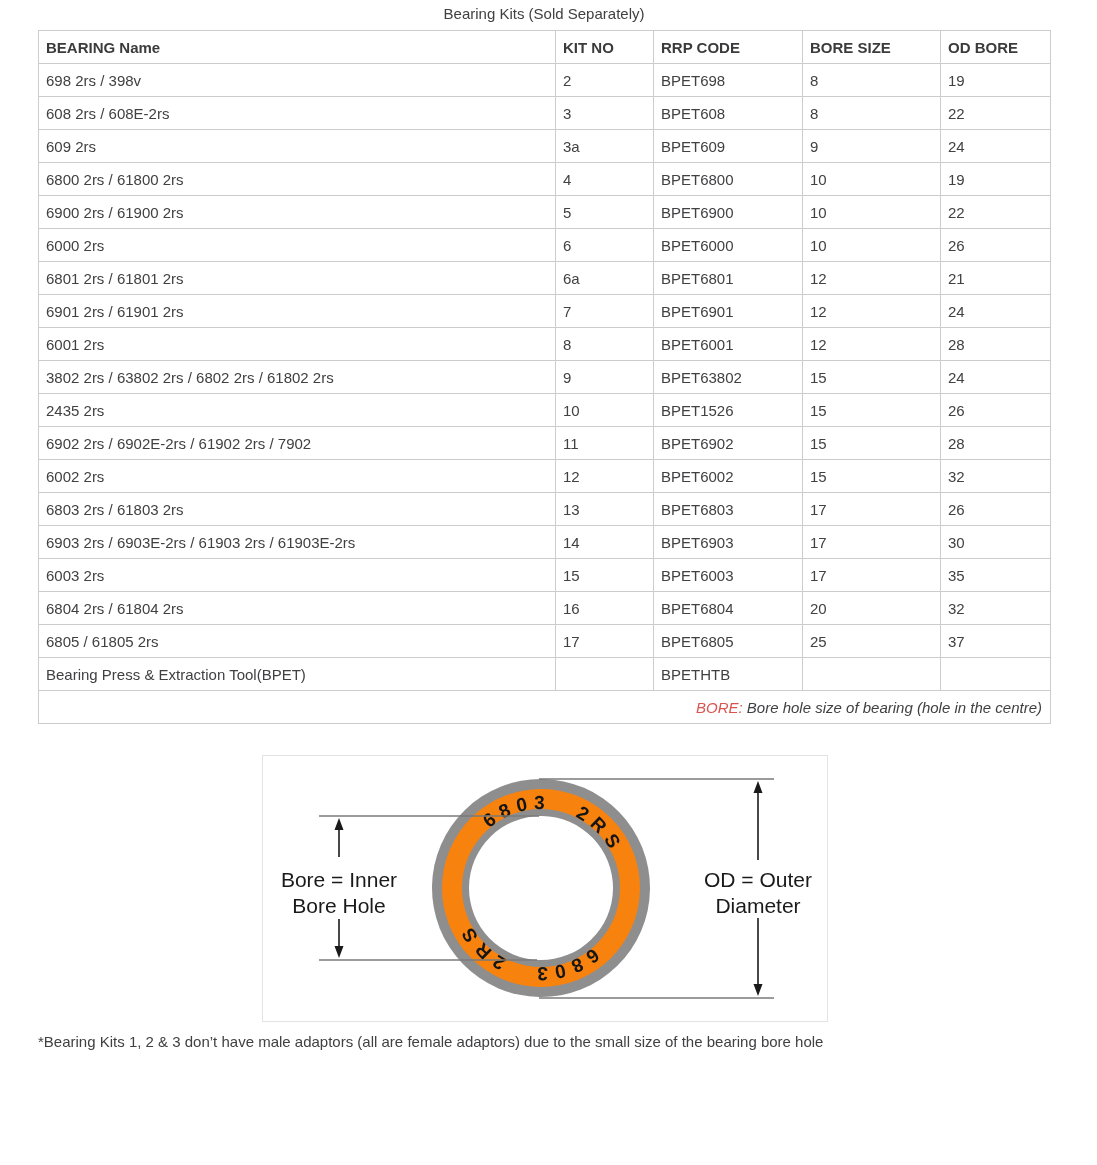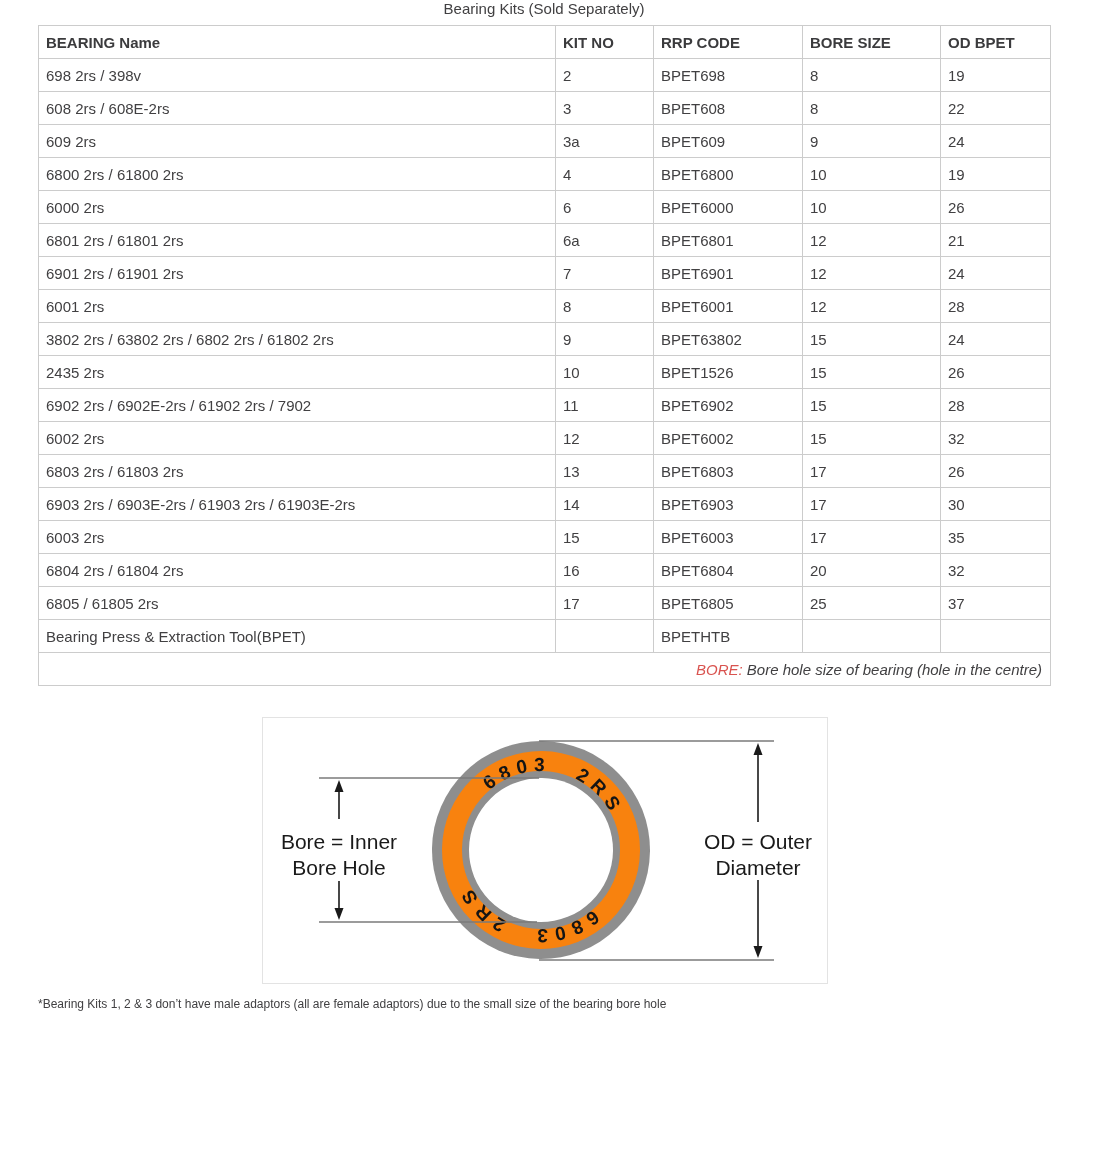--- a/index.html
+++ b/index.html
@@ -12,21 +12,21 @@
     --line-gray:#7a7a7a;
     --ink:#1a1a1a;
   }
   *{box-sizing:border-box;}
   html,body{margin:0;padding:0;background:#ffffff;}
   body{
     width:1097px;
     font-family:"Liberation Sans", sans-serif;
     color:var(--text);
   }
-  .page{width:1097px;}
+  .page{width:1097px;padding-top:5px;}
   .table-title{
     width:1012px;
     margin:0 0 0 38px;
     text-align:center;
     font-size:15px;
     line-height:18px;
     color:var(--text);
   }
   table.kits{
     margin:7px 0 0 38px;
@@ -65,21 +65,21 @@
   .diagram-box{
     width:566px;
     height:267px;
     margin:31px 0 0 262px;
     border:1px solid var(--border-light);
     background:#ffffff;
   }
   .diagram-box svg{display:block;}
   .footnote{
     margin:11px 0 0 38px;
-    font-size:12px;
+    font-size:15px;
     line-height:18px;
     color:var(--text);
   }
   text{font-family:"Liberation Sans", sans-serif;}
   .dim-ext{stroke:var(--line-gray);stroke-width:1.4;}
   .dim-arrow{stroke:var(--ink);stroke-width:1.6;}
   .arrow-head{fill:var(--ink);}
   .dim-label{fill:var(--ink);font-size:21px;}
   .ring-marking{fill:#151515;font-size:19px;font-weight:bold;letter-spacing:6px;word-spacing:14px;}
 </style>
@@ -97,21 +97,21 @@
         <col class="c-rrp">
         <col class="c-bore">
         <col class="c-od">
     </colgroup>
     <thead>
       <tr>
           <th>BEARING Name</th>
           <th>KIT NO</th>
           <th>RRP CODE</th>
           <th>BORE SIZE</th>
-          <th>OD BPET</th>
+          <th>OD BORE</th>
         </tr>
     </thead>
     <tbody>
         <tr>
           <td>698 2rs / 398v</td>
           <td>2</td>
           <td>BPET698</td>
           <td>8</td>
           <td>19</td>
         </tr>
@@ -128,20 +128,27 @@
           <td>BPET609</td>
           <td>9</td>
           <td>24</td>
         </tr>
         <tr>
           <td>6800 2rs / 61800 2rs</td>
           <td>4</td>
           <td>BPET6800</td>
           <td>10</td>
           <td>19</td>
+        </tr>
+        <tr>
+          <td>6900 2rs / 61900 2rs</td>
+          <td>5</td>
+          <td>BPET6900</td>
+          <td>10</td>
+          <td>22</td>
         </tr>
         <tr>
           <td>6000 2rs</td>
           <td>6</td>
           <td>BPET6000</td>
           <td>10</td>
           <td>26</td>
         </tr>
         <tr>
           <td>6801 2rs / 61801 2rs</td>

